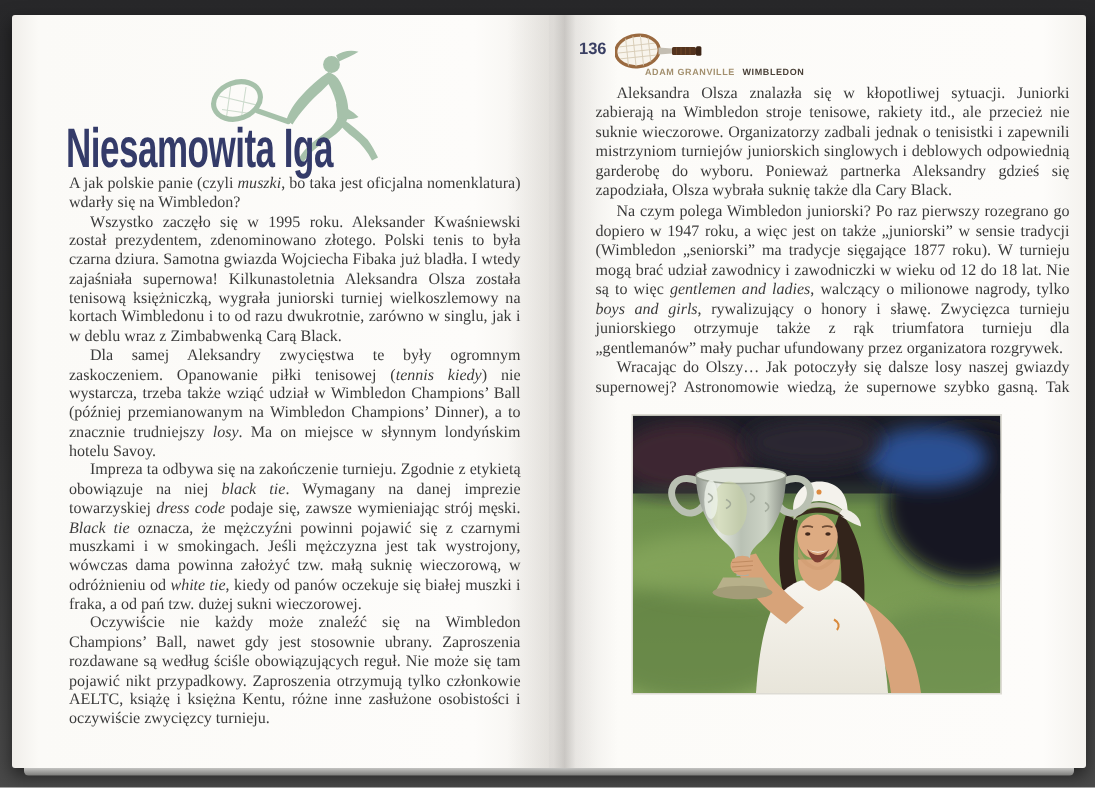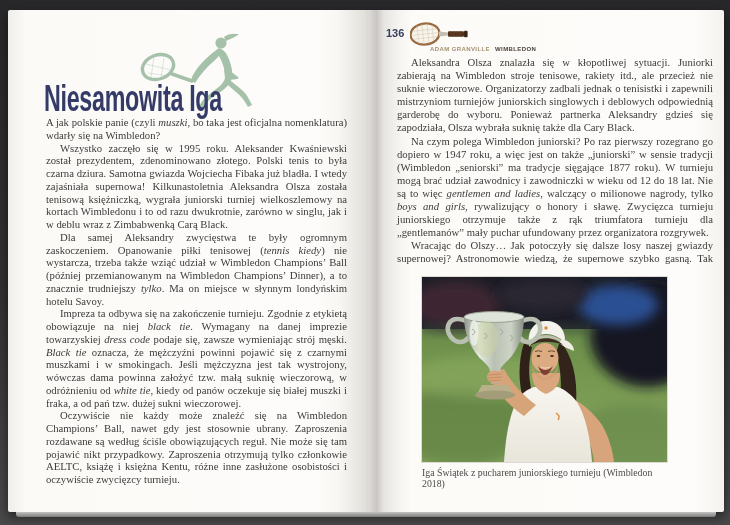--- a/index.html
+++ b/index.html
@@ -83,21 +83,21 @@
         <path d="M88,36 C94,38 99,41 103,45 C99,47 93,47 89,45 Z"></path>
         <path d="M92,46 C98,50 104,55 109,60 C112,64 114,68 116,72 L112,74 C109,68 105,63 100,59 C96,56 92,52 89,49 Z"></path>
       </g>
     </svg>
 
     <h1 class="chapter-title">Niesamowita Iga</h1>
 
     <div class="page-text left-text" lang="pl">
         <p>A jak polskie panie (czyli <i>muszki</i>, bo taka jest oficjalna nomenklatura) wdarły się na Wimbledon?</p>
         <p>Wszystko zaczęło się w 1995 roku. Aleksander Kwaśniewski został prezydentem, zdenominowano złotego. Polski tenis to była czarna dziura. Samotna gwiazda Wojciecha Fibaka już bladła. I wtedy zajaśniała supernowa! Kilkunastoletnia Aleksandra Olsza została tenisową księżniczką, wygrała juniorski turniej wielkoszlemowy na kortach Wimbledonu i to od razu dwukrotnie, zarówno w singlu, jak i w deblu wraz z Zimbabwenką Carą Black.</p>
-        <p>Dla samej Aleksandry zwycięstwa te były ogromnym zaskoczeniem. Opanowanie piłki tenisowej (<i>tennis kiedy</i>) nie wystarcza, trzeba także wziąć udział w Wimbledon Champions’ Ball (później przemianowanym na Wimbledon Champions’ Dinner), a to znacznie trudniejszy <i>tylko</i>. Ma on miejsce w słynnym londyńskim hotelu Savoy.</p>
+        <p>Dla samej Aleksandry zwycięstwa te były ogromnym zaskoczeniem. Opanowanie piłki tenisowej (<i>tennis kiedy</i>) nie wystarcza, trzeba także wziąć udział w Wimbledon Champions’ Ball (później przemianowanym na Wimbledon Champions’ Dinner), a to znacznie trudniejszy <i>losy</i>. Ma on miejsce w słynnym londyńskim hotelu Savoy.</p>
         <p>Impreza ta odbywa się na zakończenie turnieju. Zgodnie z etykietą obowiązuje na niej <i>black tie</i>. Wymagany na danej imprezie towarzyskiej <i>dress code</i> podaje się, zawsze wymieniając strój męski. <i>Black tie</i> oznacza, że mężczyźni powinni pojawić się z czarnymi muszkami i w smokingach. Jeśli mężczyzna jest tak wystrojony, wówczas dama powinna założyć tzw. małą suknię wieczorową, w odróżnieniu od <i>white tie</i>, kiedy od panów oczekuje się białej muszki i fraka, a od pań tzw. dużej sukni wieczorowej.</p>
         <p>Oczywiście nie każdy może znaleźć się na Wimbledon Champions’ Ball, nawet gdy jest stosownie ubrany. Zaproszenia rozdawane są według ściśle obowiązujących reguł. Nie może się tam pojawić nikt przypadkowy. Zaproszenia otrzymują tylko członkowie AELTC, książę i księżna Kentu, różne inne zasłużone osobistości i oczywiście zwycięzcy turnieju.</p>
       </div>
   </div>
 
   <div class="page page-right">
 
     <span class="pageno">136</span>
 
     <svg class="header-racket" width="58" height="26" viewBox="0 0 58 26">
@@ -196,20 +196,19 @@
           <ellipse cx="52" cy="56" rx="4.5" ry="13" fill="#eef2ea" opacity=".8"></ellipse>
           <path d="M50,52 q6,3 0,6 M62,56 q6,3 0,6 M78,52 q6,3 0,6 M88,58 q5,3 0,6" stroke="#99a092" stroke-width="1" fill="none" opacity=".8"></path>
           <rect x="69" y="94" width="8" height="13" fill="#aab0a4"></rect>
           <path d="M60,108 L86,108 L91,117 L55,117 Z" fill="#b7b08a"></path>
           <ellipse cx="73" cy="118" rx="20" ry="4.5" fill="#a39c78"></ellipse>
         </g>
 
         <ellipse cx="73" cy="100" rx="8" ry="6.5" fill="#d8a47b"></ellipse>
         <path d="M66,98 L80,97 M66,101 L80,100 M67,104 L79,103" stroke="#bf8a60" stroke-width=".8" fill="none"></path>
       </svg>
-      <figcaption>Iga Świątek z pucharem juniorskiego turnieju (Wimbledon 2018)</figcaption>
     </figure>
   </div>
 
   <div class="gutter"></div>
 </div>
 
 <div class="stack"></div>
 
 </body></html>

